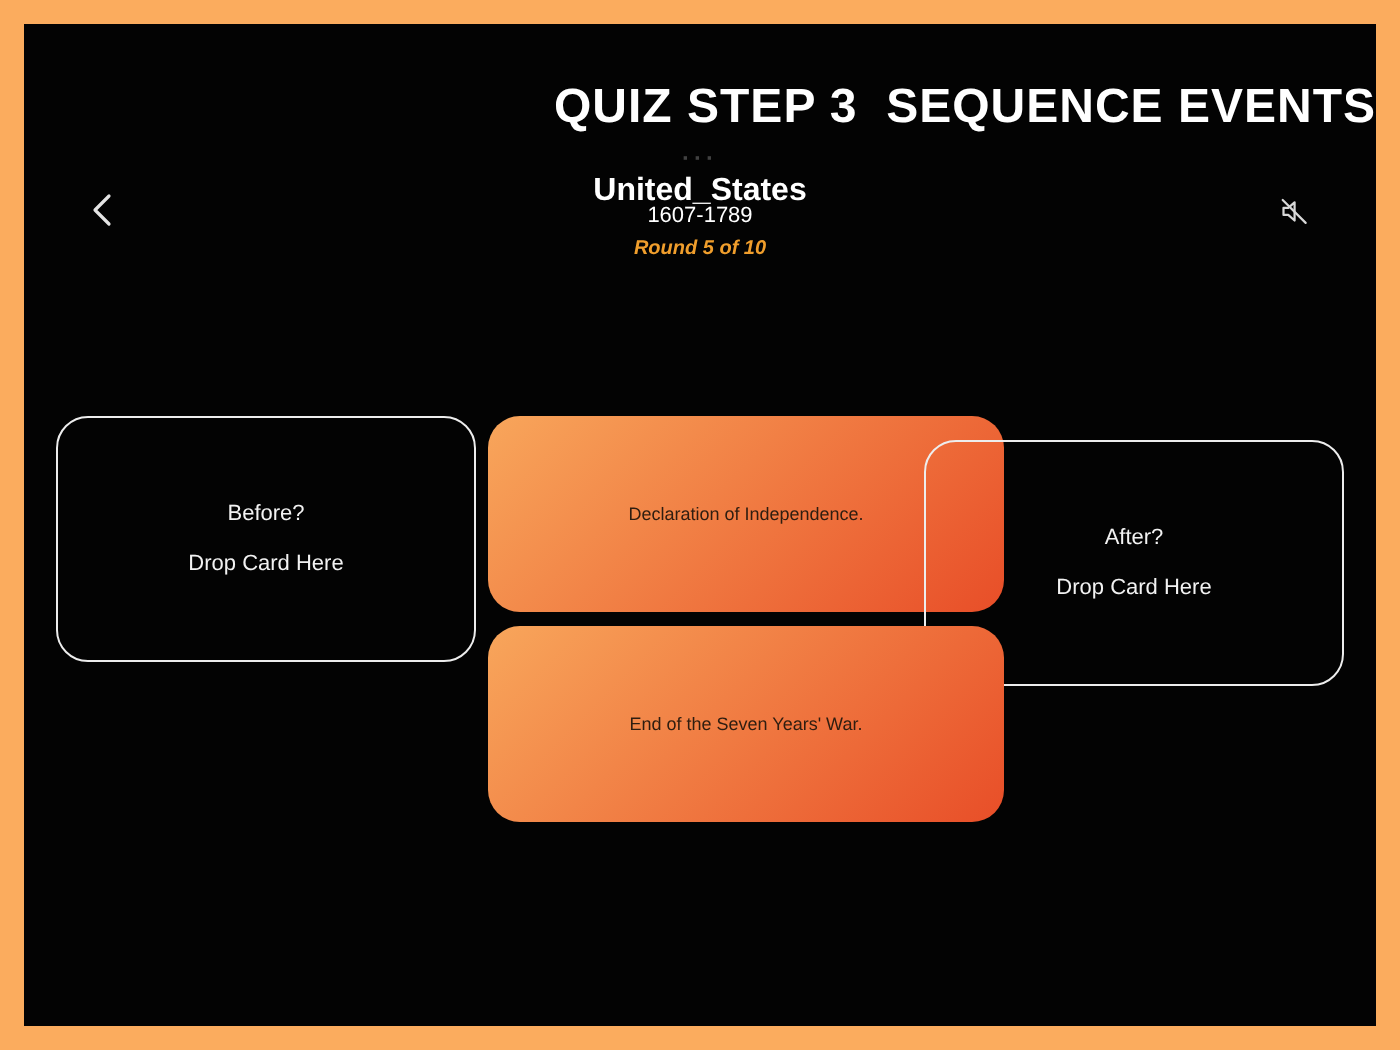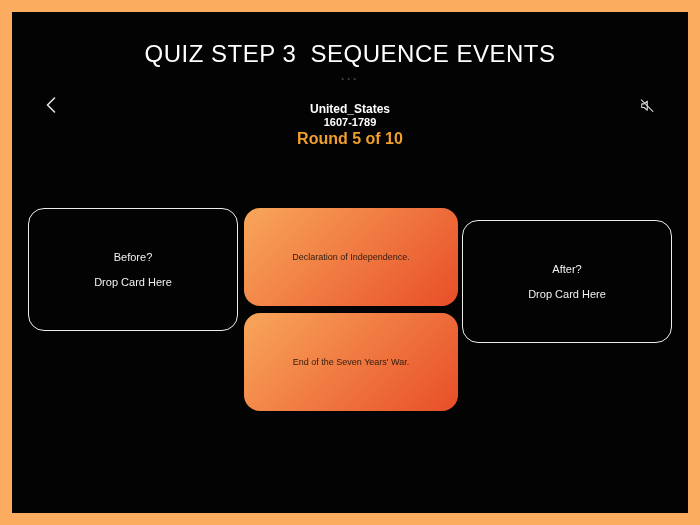--- a/index.html
+++ b/index.html
@@ -18,24 +18,24 @@
     overflow:hidden;
   }
   .stage{
     position:absolute;
     inset:12px;
     background:var(--bg);
   }
   .title{
     position:absolute;
     top:28px;left:0;right:0;
-    text-align:center;
+    text-align:right;
     color:#ffffff;
     font-size:24px;
-    font-weight:normal;
+    font-weight:bold;
     letter-spacing:0.5px;
     white-space:pre;
   }
   .icon-btn{
     position:absolute;
     background:none;border:none;cursor:pointer;
     padding:4px;
     line-height:0;
   }
   .back-btn{left:28px;top:80px;}
@@ -48,46 +48,46 @@
   }
   .dots{
     color:#414141;
     font-size:12px;
     font-weight:bold;
     letter-spacing:2px;
     line-height:10px;
     cursor:pointer;
   }
   .quiz-name{
-    margin-top:19px;
-    color:#ffffff;font-size:12px;font-weight:bold;line-height:13px;
+    margin-top:5px;
+    color:#ffffff;font-size:16px;font-weight:bold;line-height:13px;
   }
   .quiz-range{
-    color:#ffffff;font-size:11px;font-weight:bold;line-height:13px;
+    color:#ffffff;font-size:11px;font-weight:normal;line-height:13px;
   }
   .round{
     margin-top:3px;
-    color:var(--round);font-size:16px;font-weight:bold;line-height:13px;
+    color:var(--round);font-size:10px;font-weight:bold;line-height:13px;font-style:italic;
   }
   .zone{
     position:absolute;
     height:123px;
     border:1px solid #ededed;
     border-radius:16px;
     background:transparent;
     display:flex;flex-direction:column;align-items:center;justify-content:center;
     gap:13px;
     cursor:pointer;
   }
   .zone-before{left:16px;top:196px;width:210px;}
   .zone-after{left:450px;top:208px;width:210px;}
   .zone-q,.zone-hint{color:#f2f2f2;font-size:11px;line-height:12px;}
   .card{
     position:absolute;
-    left:232px;width:214px;height:98px;
+    left:232px;width:258px;height:98px;
     border-radius:16px;
     background:linear-gradient(135deg, var(--card-from) 0%, var(--card-to) 100%);
     display:flex;align-items:center;justify-content:center;
     text-align:center;
   }
   .card-anchor{top:196px;}
   .card-draggable{top:301px;cursor:grab;border-radius:16px;}
   .card-text{
     color:#2e1d10;
     font-size:9px;

